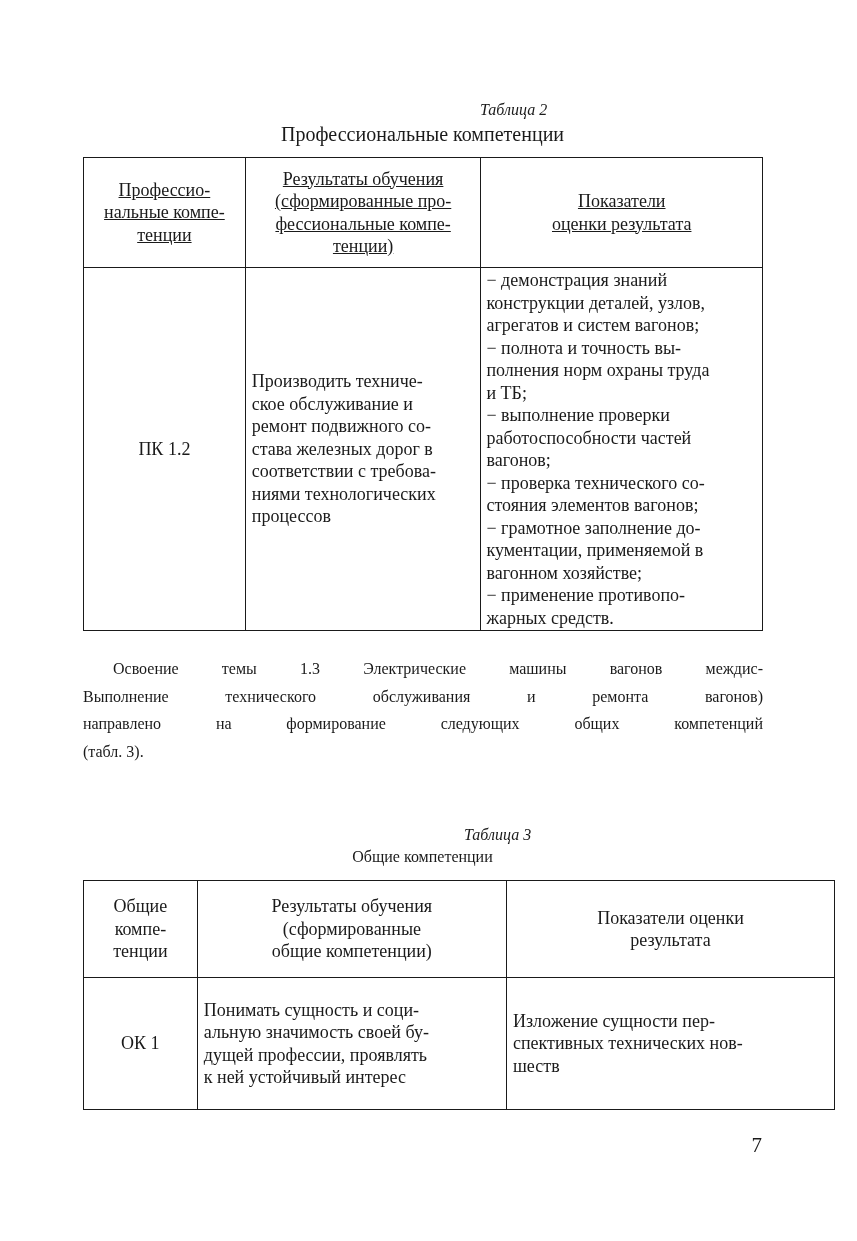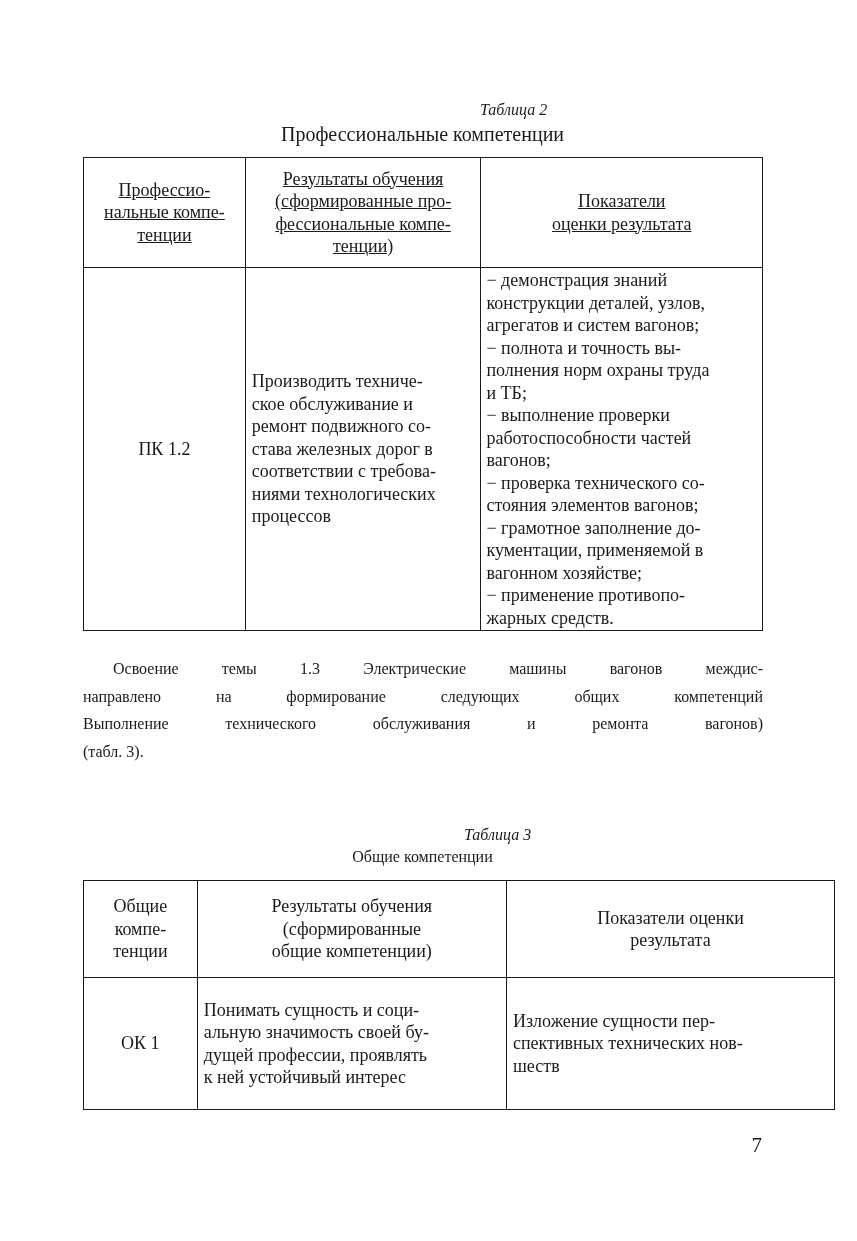--- a/index.html
+++ b/index.html
@@ -89,22 +89,22 @@
       <span class="line">вагонном хозяйстве;</span>
       <span class="line">− применение противопо-</span>
       <span class="line">жарных средств.</span>
     </td>
   </tr>
 </tbody>
   </table>
 
 <div class="abs para" style="left:83px; top:655px; width:680px;">
   <span class="line" style="text-align:justify; text-align-last:justify;">Освоение темы 1.3 Электрические машины вагонов междис-</span>
+  <span class="line" style="text-indent:0; text-align-last:justify;">Выполнение технического обслуживания и ремонта вагонов)</span>
   <span class="line" style="text-indent:0; text-align-last:justify;">направлено на формирование следующих общих компетенций</span>
-  <span class="line" style="text-indent:0; text-align-last:justify;">Выполнение технического обслуживания и ремонта вагонов)</span>
   <span class="line" style="text-indent:0; text-align:left;">(табл. 3).</span>
 </div>
 
 <div class="abs table-caption" style="left:464px; top:826px; width:283px;">Таблица 3</div>
 <div class="abs table-title" style="left:83px; top:848px; width:679px; font-size:16px;">Общие компетенции</div>
 
 <table class="grid" style="left:83px; top:880px; width:752px;">
   <colgroup>
     <col style="width:103px">
       <col style="width:280px">

